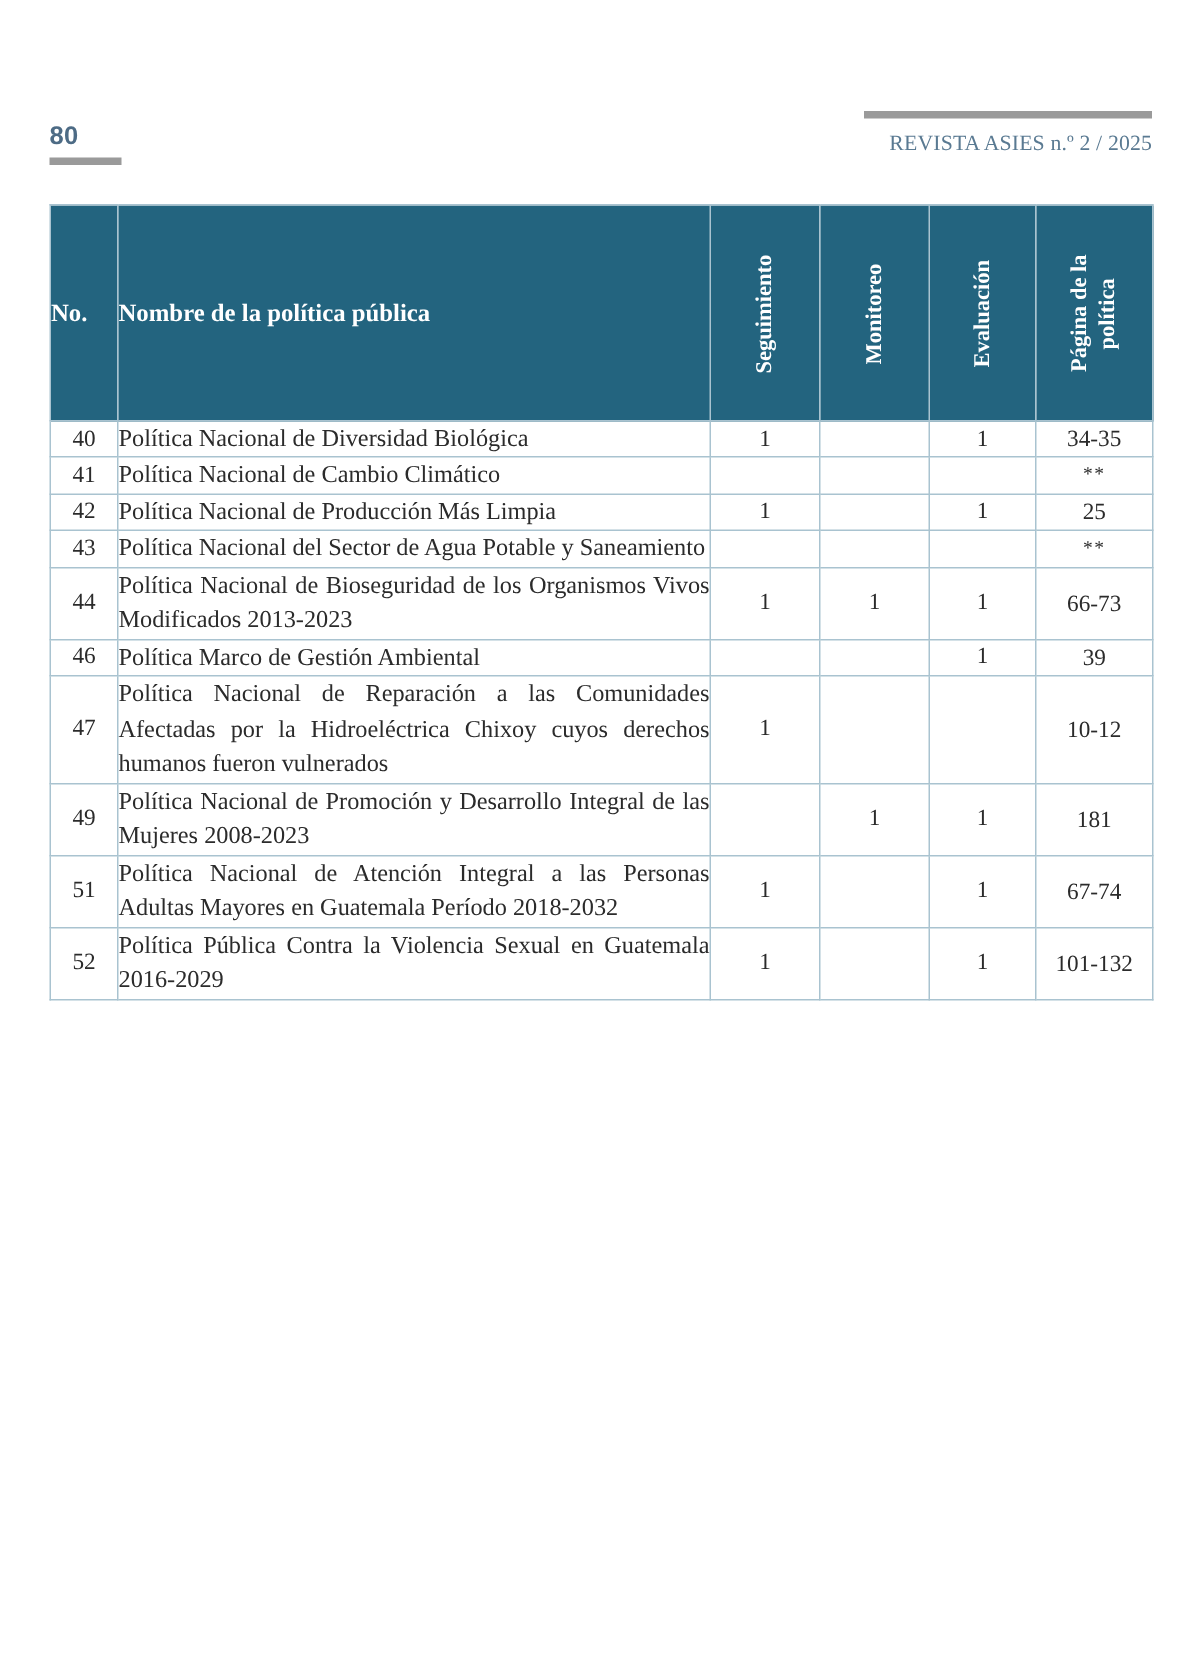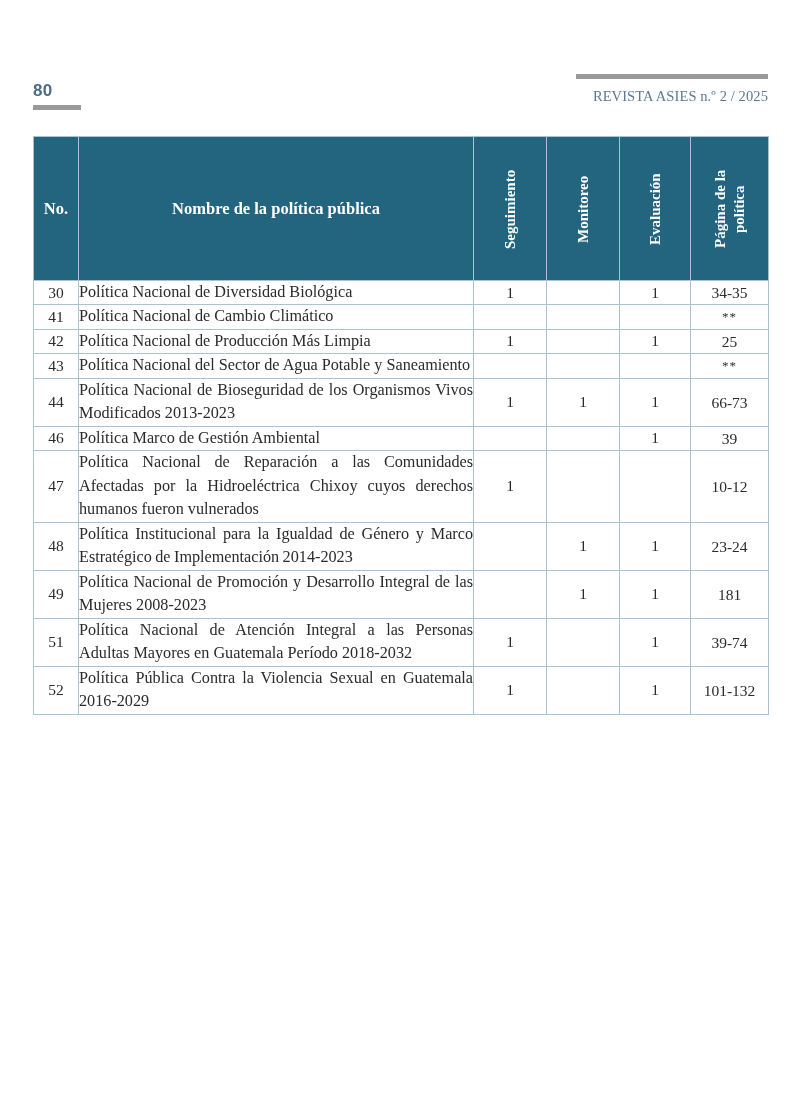--- a/index.html
+++ b/index.html
@@ -101,21 +101,21 @@
   
   thead th {
     background: #23647f;
     color: #ffffff;
     border-color: #5e93ab;
     height: 143px;
     font-weight: bold;
   }
   .th-flat {
     font-size: 16.5px;
-    text-align: center;
+    text-align: left;
     line-height: 1.2;
     padding: 0 4px;
   }
   .th-rot-inner {
     writing-mode: vertical-rl;
     transform: rotate(180deg);
     font-size: 15px;
     font-weight: bold;
     line-height: 1.25;
     text-align: center;
@@ -220,21 +220,21 @@
         <th class="th-rot">
           <div class="rot-holder">
               <div class="th-rot-inner">Página de la
 política</div>
             </div>
         </th>
       </tr>
     </thead>
     <tbody id="table-body">
         <tr>
-          <td class="cell-no">30</td>
+          <td class="cell-no">40</td>
           <td class="cell-name">Política Nacional de Diversidad Biológica</td>
           <td class="cell-mark">1</td>
           <td class="cell-mark"></td>
           <td class="cell-mark">1</td>
           <td class="cell-page">34-35</td>
         </tr>
         <tr>
           <td class="cell-no">41</td>
           <td class="cell-name">Política Nacional de Cambio Climático</td>
           <td class="cell-mark"></td>
@@ -276,42 +276,34 @@
         </tr>
         <tr>
           <td class="cell-no">47</td>
           <td class="cell-name">Política Nacional de Reparación a las Comunidades Afectadas por la Hidroeléctrica Chixoy cuyos derechos humanos fueron vulnerados</td>
           <td class="cell-mark">1</td>
           <td class="cell-mark"></td>
           <td class="cell-mark"></td>
           <td class="cell-page">10-12</td>
         </tr>
         <tr>
-          <td class="cell-no">48</td>
-          <td class="cell-name tight">Política Institucional para la Igualdad de Género y Marco Estratégico de Implementación 2014-2023</td>
-          <td class="cell-mark"></td>
-          <td class="cell-mark">1</td>
-          <td class="cell-mark">1</td>
-          <td class="cell-page">23-24</td>
-        </tr>
-        <tr>
           <td class="cell-no">49</td>
           <td class="cell-name">Política Nacional de Promoción y Desarrollo Integral de las Mujeres 2008-2023</td>
           <td class="cell-mark"></td>
           <td class="cell-mark">1</td>
           <td class="cell-mark">1</td>
           <td class="cell-page">181</td>
         </tr>
         <tr>
           <td class="cell-no">51</td>
           <td class="cell-name">Política Nacional de Atención Integral a las Personas Adultas Mayores en Guatemala Período 2018-2032</td>
           <td class="cell-mark">1</td>
           <td class="cell-mark"></td>
           <td class="cell-mark">1</td>
-          <td class="cell-page">39-74</td>
+          <td class="cell-page">67-74</td>
         </tr>
         <tr>
           <td class="cell-no">52</td>
           <td class="cell-name">Política Pública Contra la Violencia Sexual en Guatemala 2016-2029</td>
           <td class="cell-mark">1</td>
           <td class="cell-mark"></td>
           <td class="cell-mark">1</td>
           <td class="cell-page">101-132</td>
         </tr>
       </tbody>

